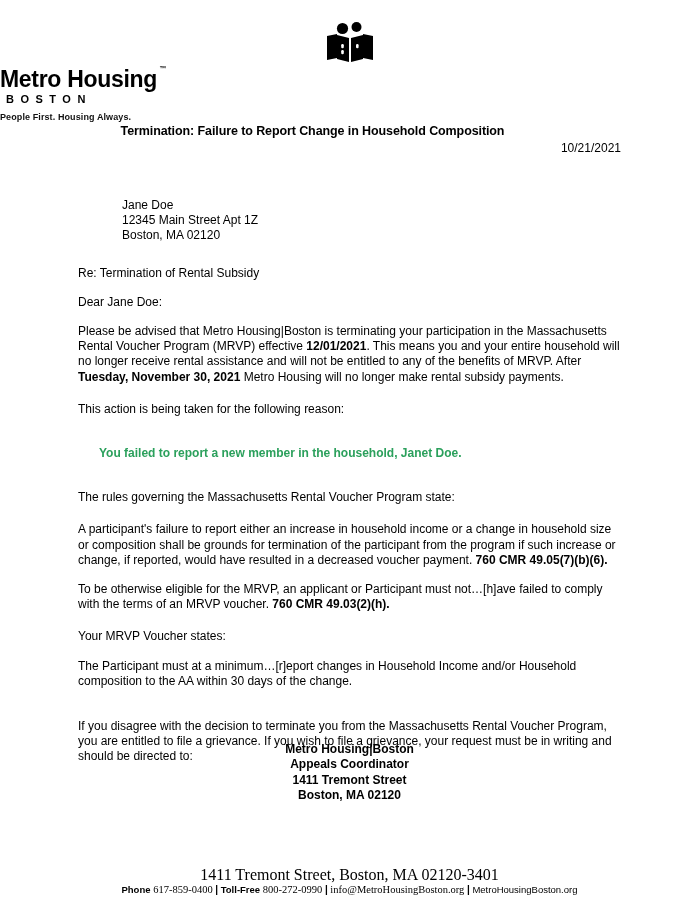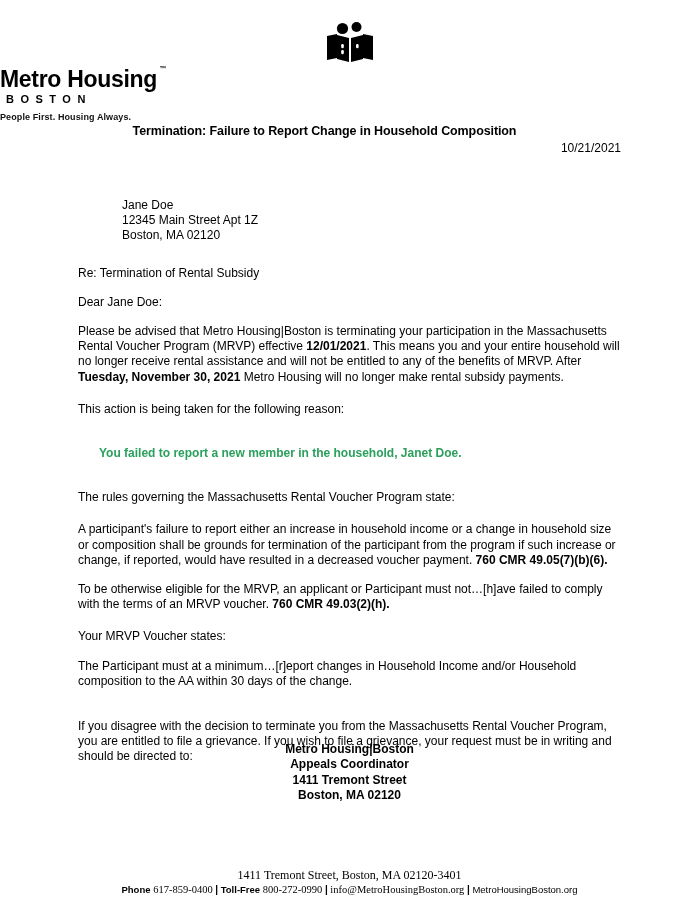--- a/index.html
+++ b/index.html
@@ -72,21 +72,21 @@
     letter-spacing: 0.1px;
     line-height: 14px;
     margin-top: 3px;
     color: #111111;
   }
 
   
   .doc-title {
     position: absolute;
     top: 123px;
-    left: 12px;
+    left: 0;
     width: 625px;
     text-align: center;
     font-size: 12.5px;
     font-weight: bold;
     line-height: 16px;
     letter-spacing: -0.1px;
   }
   .doc-date {
     position: absolute;
     top: 140px;
@@ -146,21 +146,21 @@
   
   .footer {
     position: absolute;
     bottom: 12px;
     left: 0;
     width: 699px;
     text-align: center;
   }
   .footer-addr {
     font-family: "Liberation Serif", serif;
-    font-size: 12px;
+    font-size: 16px;
     line-height: 14px;
     color: #000000;
   }
   .footer-contact {
     font-family: "Liberation Serif", serif;
     font-size: 10.5px;
     line-height: 14px;
     margin-top: 1px;
     color: #000000;
   }

